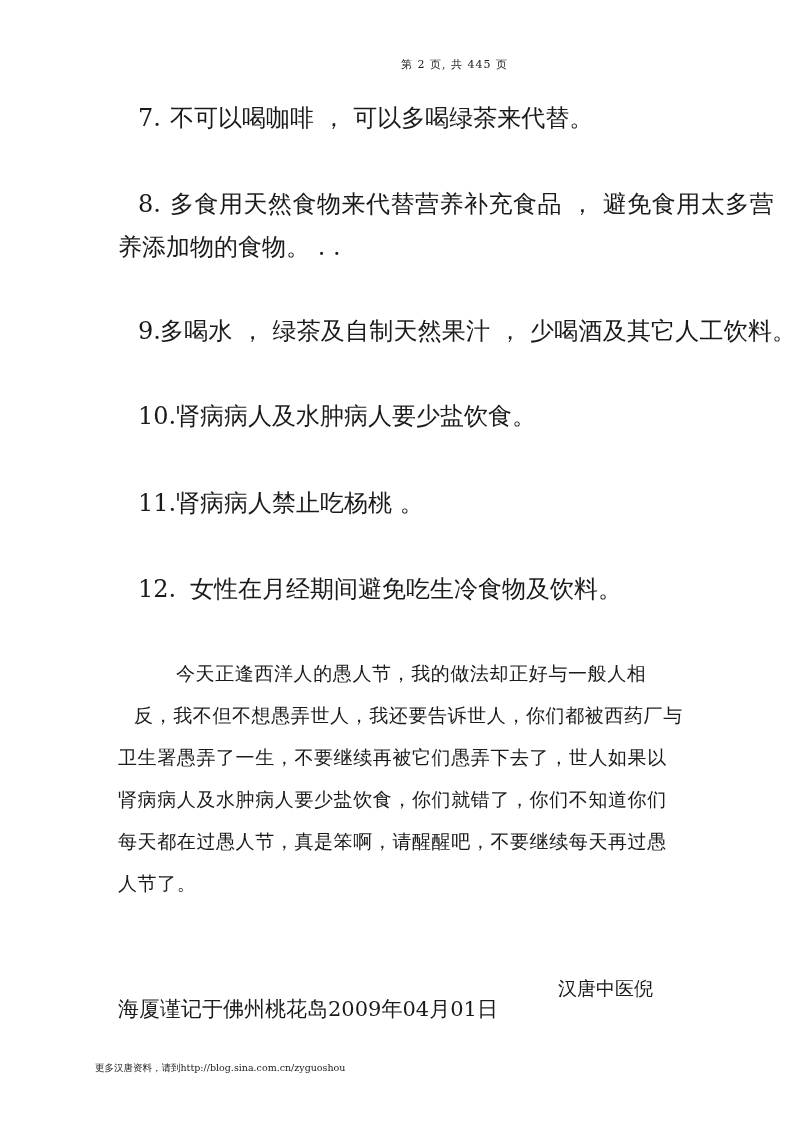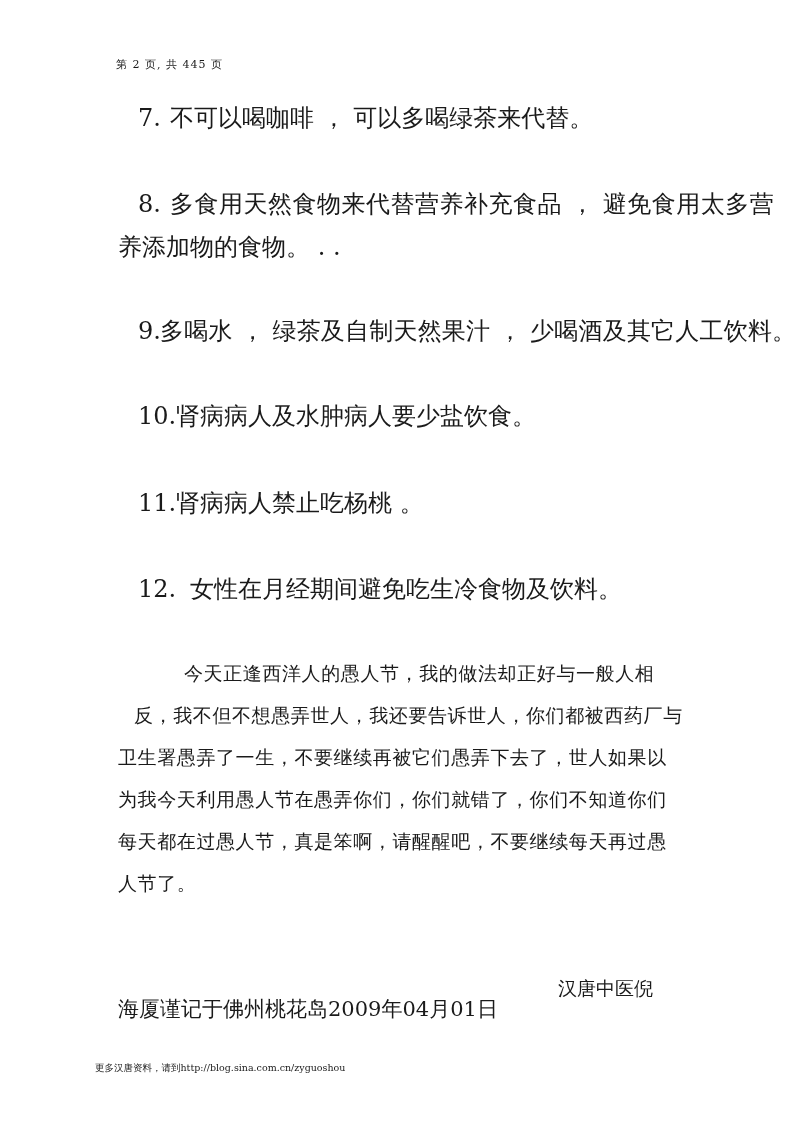--- a/index.html
+++ b/index.html
@@ -13,21 +13,21 @@
       position: relative;
       overflow: hidden;
       font-family: "DejaVu Serif", "Liberation Serif", serif;
       color: #1a1a1a;
     }
     .page-header {
       position: absolute;
       top: 57px;
       left: 0;
       width: 793px;
-      text-align: left;
+      text-align: center;
       font-size: 11px;
       padding-left: 116px;
       box-sizing: border-box;
       letter-spacing: 1px;
     }
     .line {
       position: absolute;
       font-size: 24px;
       white-space: nowrap;
       line-height: 24px;
@@ -91,24 +91,24 @@
 
 <div class="line" style="left:138px; top:491px;">
   <span class="item-num" style="width:38px;">11.</span><span>肾病病人禁止吃杨桃 。</span>
 </div>
 
 <div class="line" style="left:138px; top:577px;">
   <span class="item-num" style="width:52px;">12.</span><span>女性在月经期间避免吃生冷食物及饮料。</span>
 </div>
 
 <div>
-  <div class="para-line" style="top:661px; left:184px;">今天正逢西洋人的愚人节，我的做法却正好与一般人相</div>
+  <div class="para-line" style="top:661px; left:176px;">今天正逢西洋人的愚人节，我的做法却正好与一般人相</div>
   <div class="para-line" style="top:703px;margin-left:16px;">反，我不但不想愚弄世人，我还要告诉世人，你们都被西药厂与</div>
   <div class="para-line" style="top:745px;">卫生署愚弄了一生，不要继续再被它们愚弄下去了，世人如果以</div>
-  <div class="para-line" style="top:787px;">为我今天利用愚人节在愚弄你们，你们就错了，你们不知道你们</div>
+  <div class="para-line" style="top:787px;">肾病病人及水肿病人要少盐饮食，你们就错了，你们不知道你们</div>
   <div class="para-line" style="top:829px;">每天都在过愚人节，真是笨啊，请醒醒吧，不要继续每天再过愚</div>
   <div class="para-line" style="top:871px;">人节了。</div>
 </div>
 
 <div class="signature">汉唐中医倪</div>
 
 <div class="date-line">海厦谨记于佛州桃花岛2009年04月01日</div>
 
 <div class="footer">更多汉唐资料，请到http://blog.sina.com.cn/zyguoshou</div>
 

